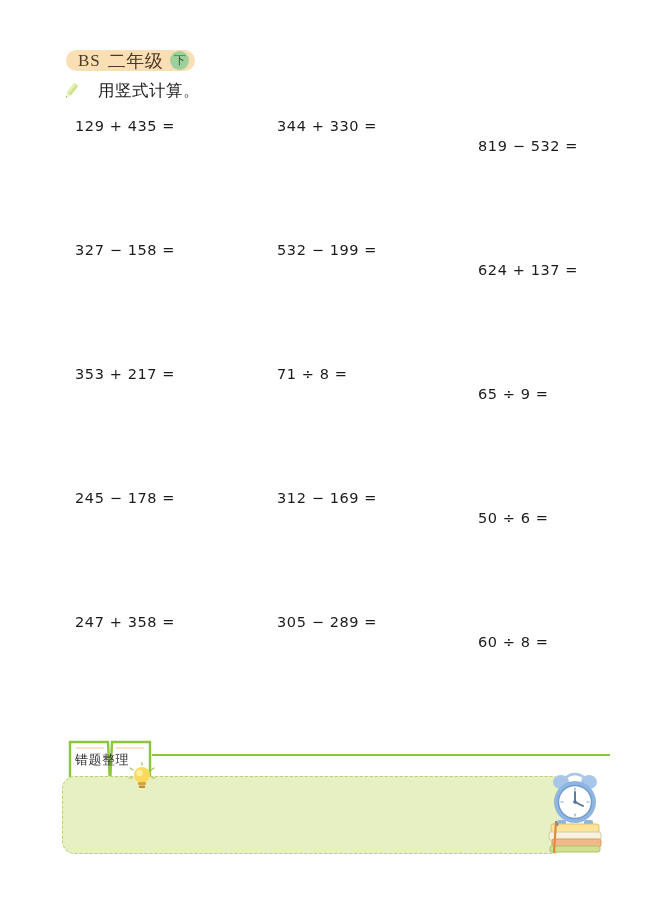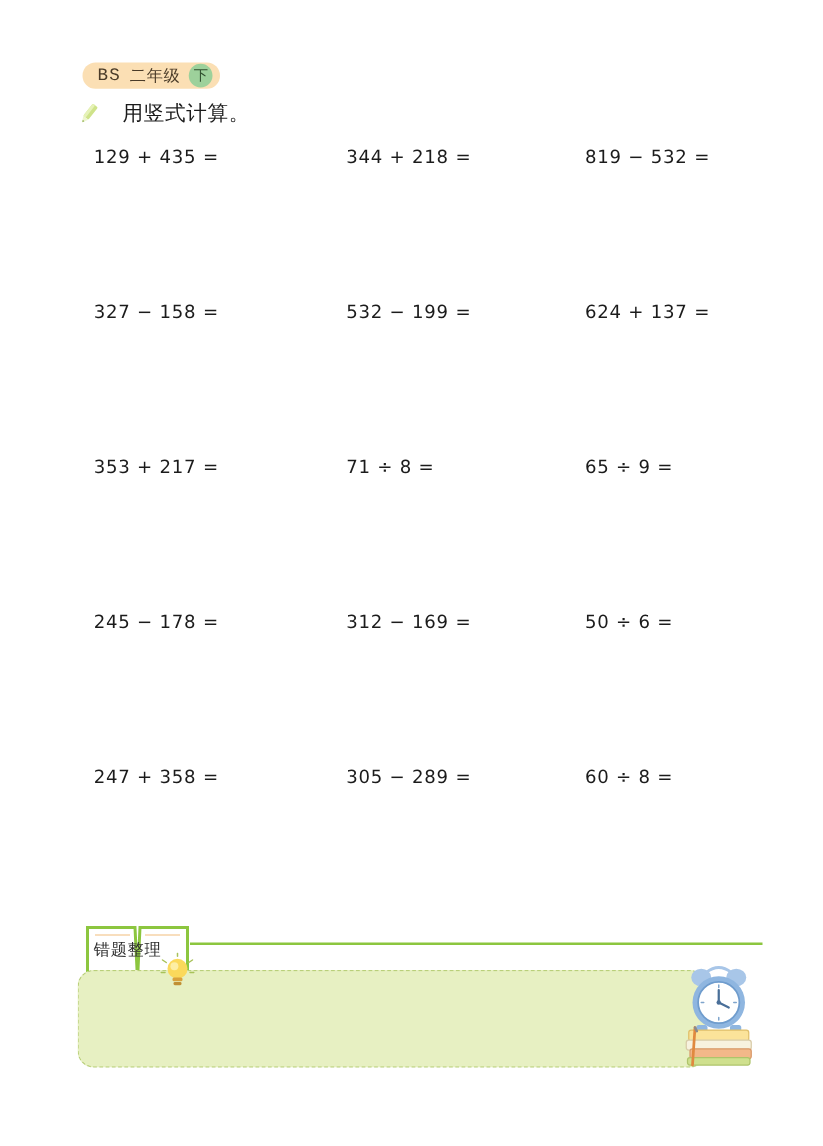--- a/index.html
+++ b/index.html
@@ -30,27 +30,27 @@
     top: 50px;
     height: 21px;
     padding: 0 6px 0 12px;
     background: #fbdfb4;
     border-radius: 11px;
     display: flex;
     align-items: center;
     gap: 7px;
   }
   .grade-badge .bs-text {
-    font-size: 14px;
+    font-size: 17px;
     letter-spacing: 1px;
     color: #4a3b28;
-    font-family: Liberation Mono, monospace;
+    font-family: Liberation Serif, serif;
   }
   .grade-badge .grade-text {
-    font-size: 13px;
+    font-size: 18px;
     color: #4a3b28;
     letter-spacing: 0.5px;
     text-align: center;
   }
   .grade-badge .term-circle {
     width: 19px;
     height: 19px;
     border-radius: 50%;
     background: #9dd19b;
     display: flex;
@@ -96,21 +96,21 @@
     position: absolute;
     top: 0;
     font-size: 14.5px;
     color: #1b1b1b;
     font-family: "DejaVu Sans", sans-serif;
     letter-spacing: 0.6px;
     white-space: nowrap;
   }
   .prob.c0 { left: 75px; }
   .prob.c1 { left: 277px; }
-  .prob.c2 { left: 468px; }
+  .prob.c2 { left: 478px; margin-top: 20px; }
 
   
   .review-section {
     position: absolute;
     left: 0;
     top: 736px;
     width: 658px;
     height: 120px;
   }
   .green-rule {
@@ -241,21 +241,21 @@
         </g>
       </svg>
     </span>
     <span class="title-text">用竖式计算。</span>
   </div>
 
   <div class="problems">
 
     <div class="prob-row">
       <div class="prob c0">129 + 435 =</div>
-      <div class="prob c1">344 + 218 =</div>
+      <div class="prob c1">344 + 330 =</div>
       <div class="prob c2">819 − 532 =</div>
     </div>
 
     <div class="prob-row">
       <div class="prob c0">327 − 158 =</div>
       <div class="prob c1">532 − 199 =</div>
       <div class="prob c2">624 + 137 =</div>
     </div>
 
     <div class="prob-row">

